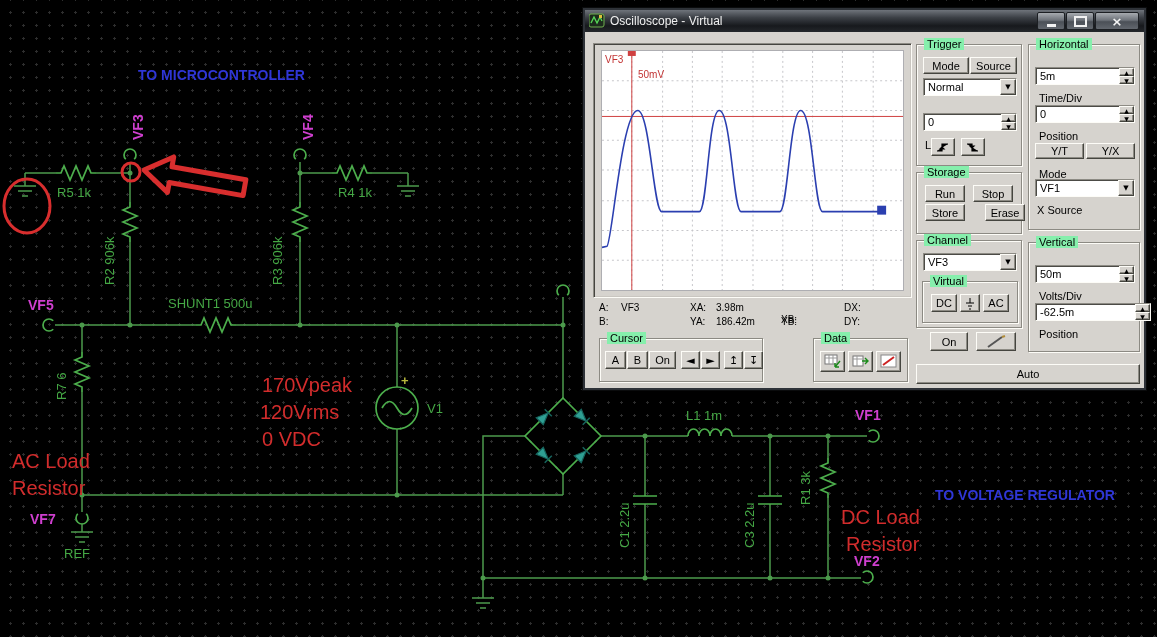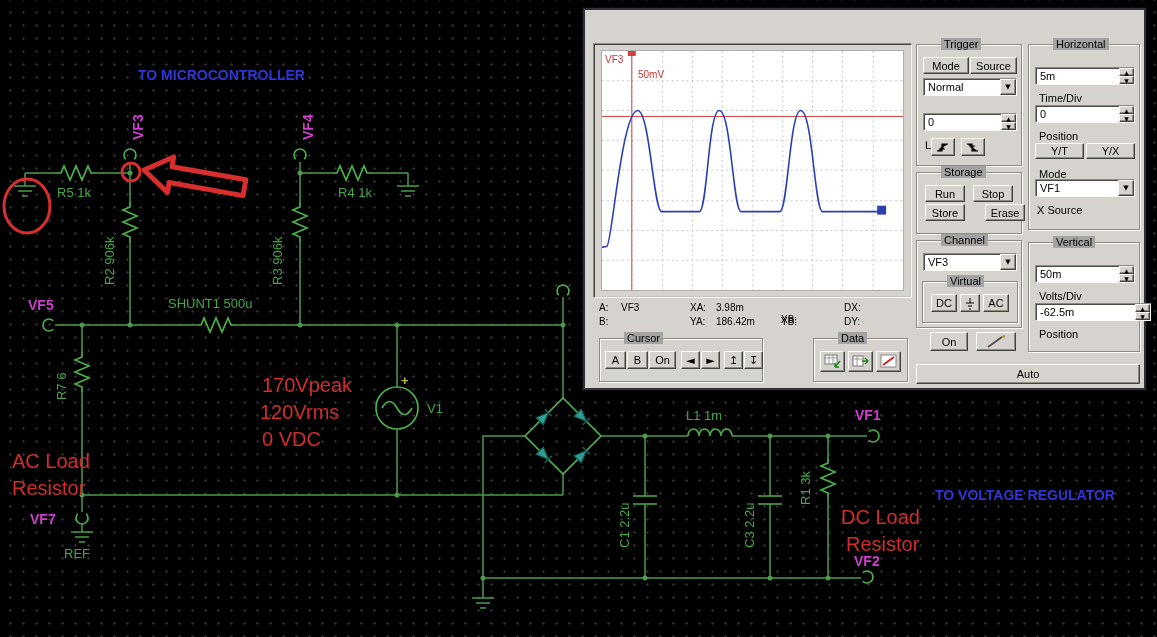--- a/index.html
+++ b/index.html
@@ -43,21 +43,21 @@
   .osc-body { position:absolute; top:22px; left:0; right:0; bottom:0;
          background:#d6d3ce; color:#000; }
   .pa { position:absolute; box-sizing:border-box; }
   .bf { display:flex; align-items:center; justify-content:center;
         background:#d6d3ce; border:1px solid; box-sizing:border-box;
         border-color:#fdfcf7 #45453f #45453f #fdfcf7;
         box-shadow:inset -1px -1px 0 #8d8b84; font-size:11px; cursor:default; }
   .glyph { font-family:"DejaVu Sans", sans-serif; }
   .grp { position:absolute; box-sizing:border-box; border:1px solid #8c8a83;
          box-shadow: inset 1px 1px 0 #fdfcf7, 1px 1px 0 #fdfcf7; }
-  .grp-t { position:absolute; top:-7px; left:24px; background:#a3a3a3;
+  .grp-t { position:absolute; top:-7px; left:7px; background:#86efac;
          padding:0 3px; font-size:11px; line-height:12px; white-space:nowrap; }
   .lab { position:absolute; font-size:11px; white-space:nowrap;margin-top:39px; }
   .dd, .spin { position:absolute; display:flex; background:#fff; box-sizing:border-box;
          border:1px solid; border-color:#8d8b84 #fdfcf7 #fdfcf7 #8d8b84;
          box-shadow:inset 1px 1px 0 #4c4b46; }
   .dd-v, .sp-v { flex:1; font-size:11px; padding:2px 0 0 4px; white-space:nowrap; overflow:hidden; }
   .dd-b { width:16px; font-size:7px; }
   .sp-col { width:15px; display:flex; flex-direction:column; }
   .sp-b { flex:1; font-size:6px; line-height:5px; }
   .plotframe { position:absolute; background:#d6d3ce; box-sizing:content-box;
@@ -235,20 +235,41 @@
     <text class="rtxt" x="12" y="495">Resistor</text>
     <text class="rtxt" x="841" y="524">DC Load</text>
     <text class="rtxt" x="846" y="551">Resistor</text>
 
     <ellipse class="ann" cx="27" cy="206" rx="23" ry="27" stroke-width="3"></ellipse>
     <circle class="ann" cx="131" cy="172" r="9" stroke-width="3"></circle>
     <path class="ann" stroke-width="5" stroke-linejoin="round" transform="translate(144,170) rotate(10)" d="M0,0 L27,-18 L27,-8 L102,-8 L102,8 L27,8 L27,18 Z"></path>
   </svg>
 
   <div class="osc" style="left:583px;top:8px;width:563px;height:382px">
+    <div class="osc-title">
+      <span class="osc-ico">
+        <svg width="16" height="16">
+            <rect x="0" y="1" width="15" height="13" rx="2" fill="#1c2a1c" stroke="#6fae4f"></rect>
+            <polyline points="2,10 5,4 8,10 11,4 13,8" fill="none" stroke="#57d957" stroke-width="1.3"></polyline>
+            <rect x="10" y="2" width="3" height="3" fill="#e0c23a"></rect>
+          </svg>
+      </span>
+      <span class="osc-title-t">Oscilloscope - Virtual</span>
+      <span class="capbtns">
+        <span class="cap">
+            <span class="gl-min"></span>
+          </span>
+        <span class="cap">
+            <span class="gl-max"></span>
+          </span>
+        <span class="cap capx">
+            <span class="gl-x glyph">×</span>
+          </span>
+      </span>
+    </div>
 
     <div class="osc-body">
 
       <div class="plotframe" style="left:8px;top:11px;width:317px;height:253px">
         <div class="plotwhite" style="left:7px;top:6px;width:303px;height:241px">
           <svg width="301" height="239" viewBox="0 0 303 241" preserveAspectRatio="none" style="position:absolute;left:0;top:0">
             <g stroke="#c6c6ca" stroke-dasharray="2,3">
               <line x1="30" y1="0" x2="30" y2="241"></line>
                 <line x1="61" y1="0" x2="61" y2="241"></line>
               <line x1="91" y1="0" x2="91" y2="241"></line>

